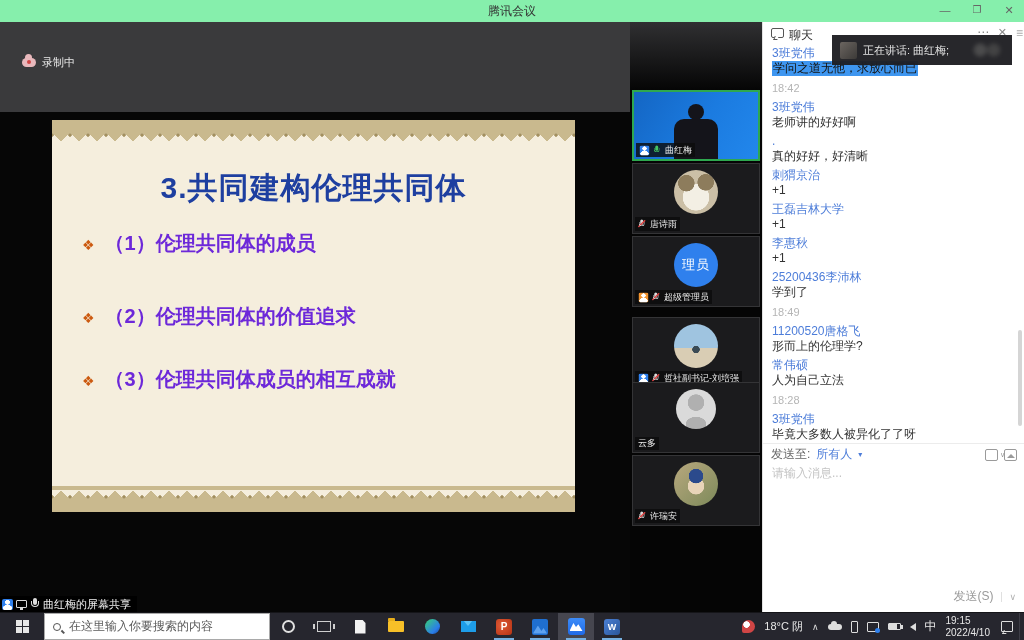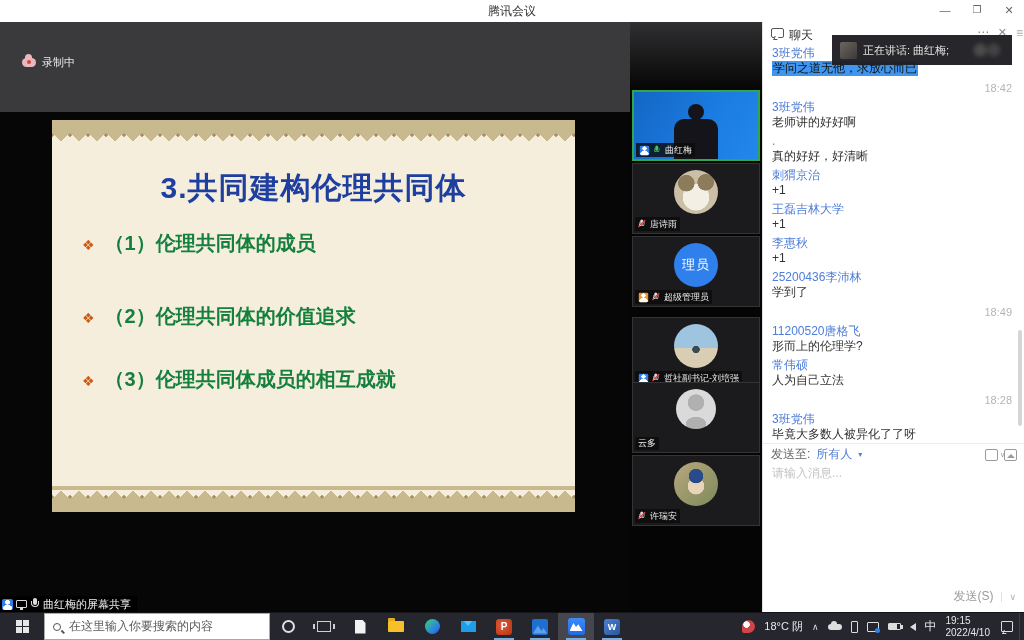--- a/index.html
+++ b/index.html
@@ -2,21 +2,21 @@
 <html><head>
 <meta charset="utf-8">
 <style>
   * { margin:0; padding:0; box-sizing:border-box; }
   html,body { width:1024px; height:640px; overflow:hidden; background:#000;
               font-family:"Liberation Sans","DejaVu Sans",sans-serif; }
   #screen { position:relative; width:1024px; height:640px; background:#000; overflow:hidden; }
   .abs { position:absolute; }
 
   
-  #titlebar { top:0; left:0; width:1024px; height:30px; background:#ffffff; border-bottom:1px solid #e3e3e3; }
+  #titlebar { top:0; left:0; width:1024px; height:30px; background:#86efac; border-bottom:1px solid #e3e3e3; }
   #win-title { width:100%; text-align:center; line-height:22px; font-size:12px; color:#333; }
   .win-ctrl { top:0; width:30px; height:22px; text-align:center; line-height:20px; font-size:11px; color:#666; cursor:default; }
   #btn-min{ right:64px; } #btn-max{ right:32px; font-size:10px;} #btn-close{ right:0; }
 
   
   #share { top:22px; left:0; width:630px; height:590px; background:#060606; overflow:hidden; }
   #share-topbar { top:0; left:0; width:630px; height:90px; background:#3a3a3c; }
   #recording { top:32px; left:22px; height:16px; display:flex; align-items:center; gap:6px; color:#e8e8e8; font-size:11px; }
   .cloud-rec { width:14px; height:9px; background:#e8b8bc; border-radius:6px; position:relative; }
   .cloud-rec::before { content:""; position:absolute; left:3px; top:-4px; width:7px; height:7px; background:#e8b8bc; border-radius:50%; }
@@ -31,21 +31,21 @@
       linear-gradient(-45deg, #f5eedd 7px, transparent 7px),
       linear-gradient(45deg, #f5eedd 7px, transparent 7px);
     background-size:18px 22px, 18px 22px, 18px 22px;
     background-position:9px 4px, 0 0, 0 0;
   }
   #pattern-top { top:0; }
   #pattern-bottom { bottom:0; transform:scaleY(-1); height:26px; }
   #slide-title { top:48px; left:0; width:100%; text-align:center; color:#1e3fa0; font-size:30px; font-weight:bold; letter-spacing:1px; }
   .bullet-row { left:30px; display:flex; align-items:baseline; gap:10px; }
   .bullet-marker { color:#cc5a10; font-size:14px; }
-  .bullet-text { color:#15803d; font-size:20px; font-weight:bold;text-align:right; }
+  .bullet-text { color:#6d28d9; font-size:20px; font-weight:bold;text-align:right; }
   #bullet-0 { top:110px; } #bullet-1 { top:183px; } #bullet-2 { top:246px; }
 
   
   #share-status { left:0; top:574px; height:16px; background:#000; display:flex; align-items:center; gap:3px; padding:0 6px 0 2px; color:#f0f0f0; font-size:11px; }
   .pbadge { width:11px; height:11px; border-radius:2px; display:inline-block; position:relative; flex:none;
     background-image:radial-gradient(circle at 50% 30%, #fff 2.2px, transparent 2.6px),
                      radial-gradient(ellipse 5px 3.4px at 50% 82%, #fff 4.4px, transparent 4.8px); }
   .pbadge-blue { background-color:#2f80ed; } .pbadge-orange { background-color:#f0932f; }
   .monitor-ic { width:11px; height:8px; border:1px solid #d8d8d8; border-radius:1px; display:inline-block; position:relative; flex:none;}
   .monitor-ic::after { content:""; position:absolute; left:3px; bottom:-3px; width:3px; height:2px; background:#d8d8d8; }
@@ -103,21 +103,21 @@
   #toast-avatar { width:17px; height:17px; border-radius:2px; background:linear-gradient(135deg,#6b6560,#3c3a38); flex:none; }
   #toast-text { color:#e4e4e4; font-size:11px; white-space:nowrap; }
   #toast-blur { width:34px; height:16px; flex:none; margin-left:auto;
     background:radial-gradient(circle at 30% 50%, #555 6px, transparent 7px), radial-gradient(circle at 70% 50%, #4a4a4a 6px, transparent 7px);
     filter:blur(2px); opacity:.8; }
 
   #chat-messages { top:24px; left:9px; width:240px; height:396px; overflow:hidden; font-size:12px; line-height:15px; }
   .c-user { color:#4d7dd9; margin-top:4px; white-space:nowrap; }
   .c-msg { color:#333; white-space:nowrap; }
   .c-sel { background:#3e96f0; color:#14110c; display:inline-block; padding:0 1px; }
-  .c-time { color:#b5b5b5; text-align:right; font-size:11px; margin:5px 0 2px; }
+  .c-time { color:#b5b5b5; text-align:left; font-size:11px; margin:5px 0 2px; }
   #chat-scrollthumb { right:2px; top:308px; width:4px; height:96px; background:#d5d5d5; border-radius:2px; }
 
   #sendto-row { top:421px; left:0; width:262px; height:22px; border-top:1px solid #ececec; display:flex; align-items:center; padding:0 8px; gap:6px; }
   #sendto-label { font-size:12px; color:#666; }
   #sendto-value { font-size:12px; color:#4d7dd9; }
   #sendto-caret { font-size:8px; color:#4d7dd9; }
   #sendto-icons { margin-left:auto; display:flex; align-items:center; gap:6px; }
   .tool-ic { width:13px; height:12px; border:1px solid #9a9a9a; border-radius:2px; position:relative; }
   .tool-ic.shot::after { content:"∨"; position:absolute; right:-8px; top:1px; font-size:7px; color:#9a9a9a; }
   .tool-ic.img::before { content:""; position:absolute; left:2px; bottom:2px; border-left:4px solid transparent; border-right:4px solid transparent; border-bottom:4px solid #9a9a9a; }

